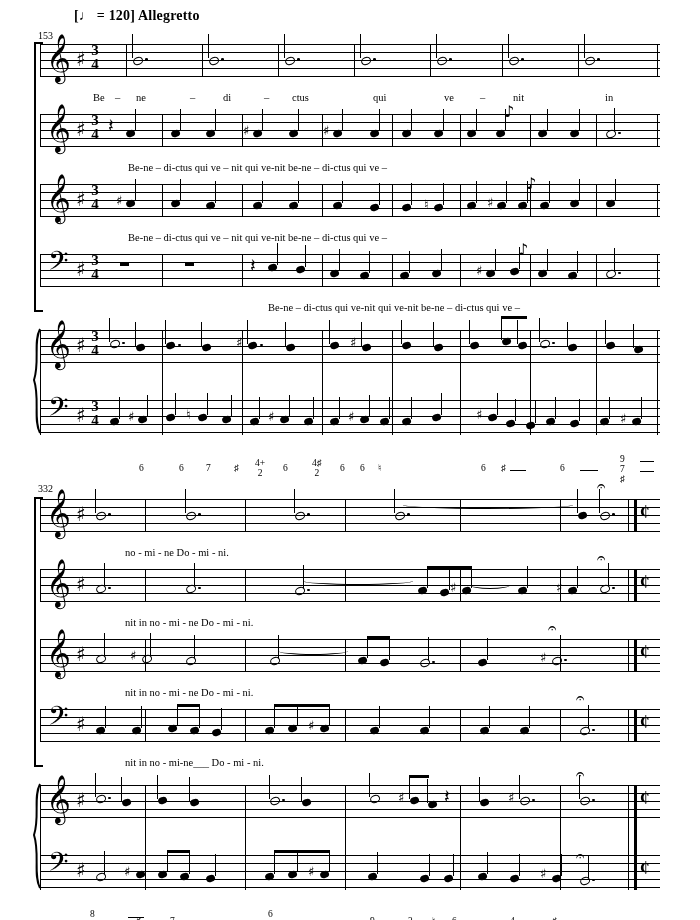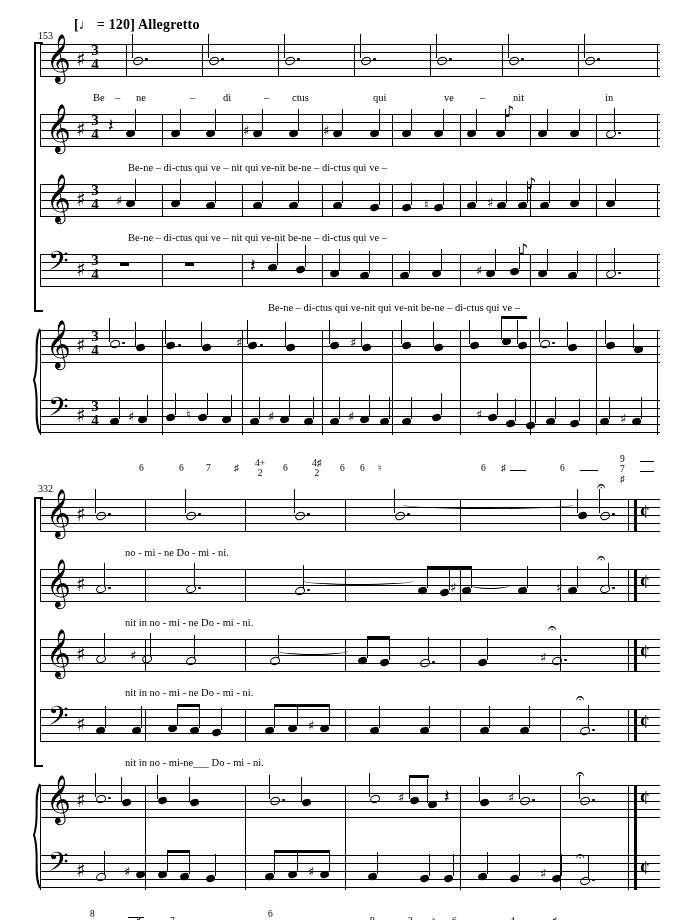--- a/index.html
+++ b/index.html
@@ -18,21 +18,21 @@
   .page {
     position: relative;
     width: 700px;
     height: 920px;
   }
 
   
   .tempo {
     position: absolute;
     left: 74px;
-    top: 17px;
+    top: 8px;
     font-family: "Liberation Serif", serif;
     font-size: 14px;
     font-weight: bold;
     letter-spacing: 0.2px;
     white-space: nowrap;
   }
   .measure-number {
     position: absolute;
     font-size: 10px;
     font-family: "Liberation Serif", serif;

